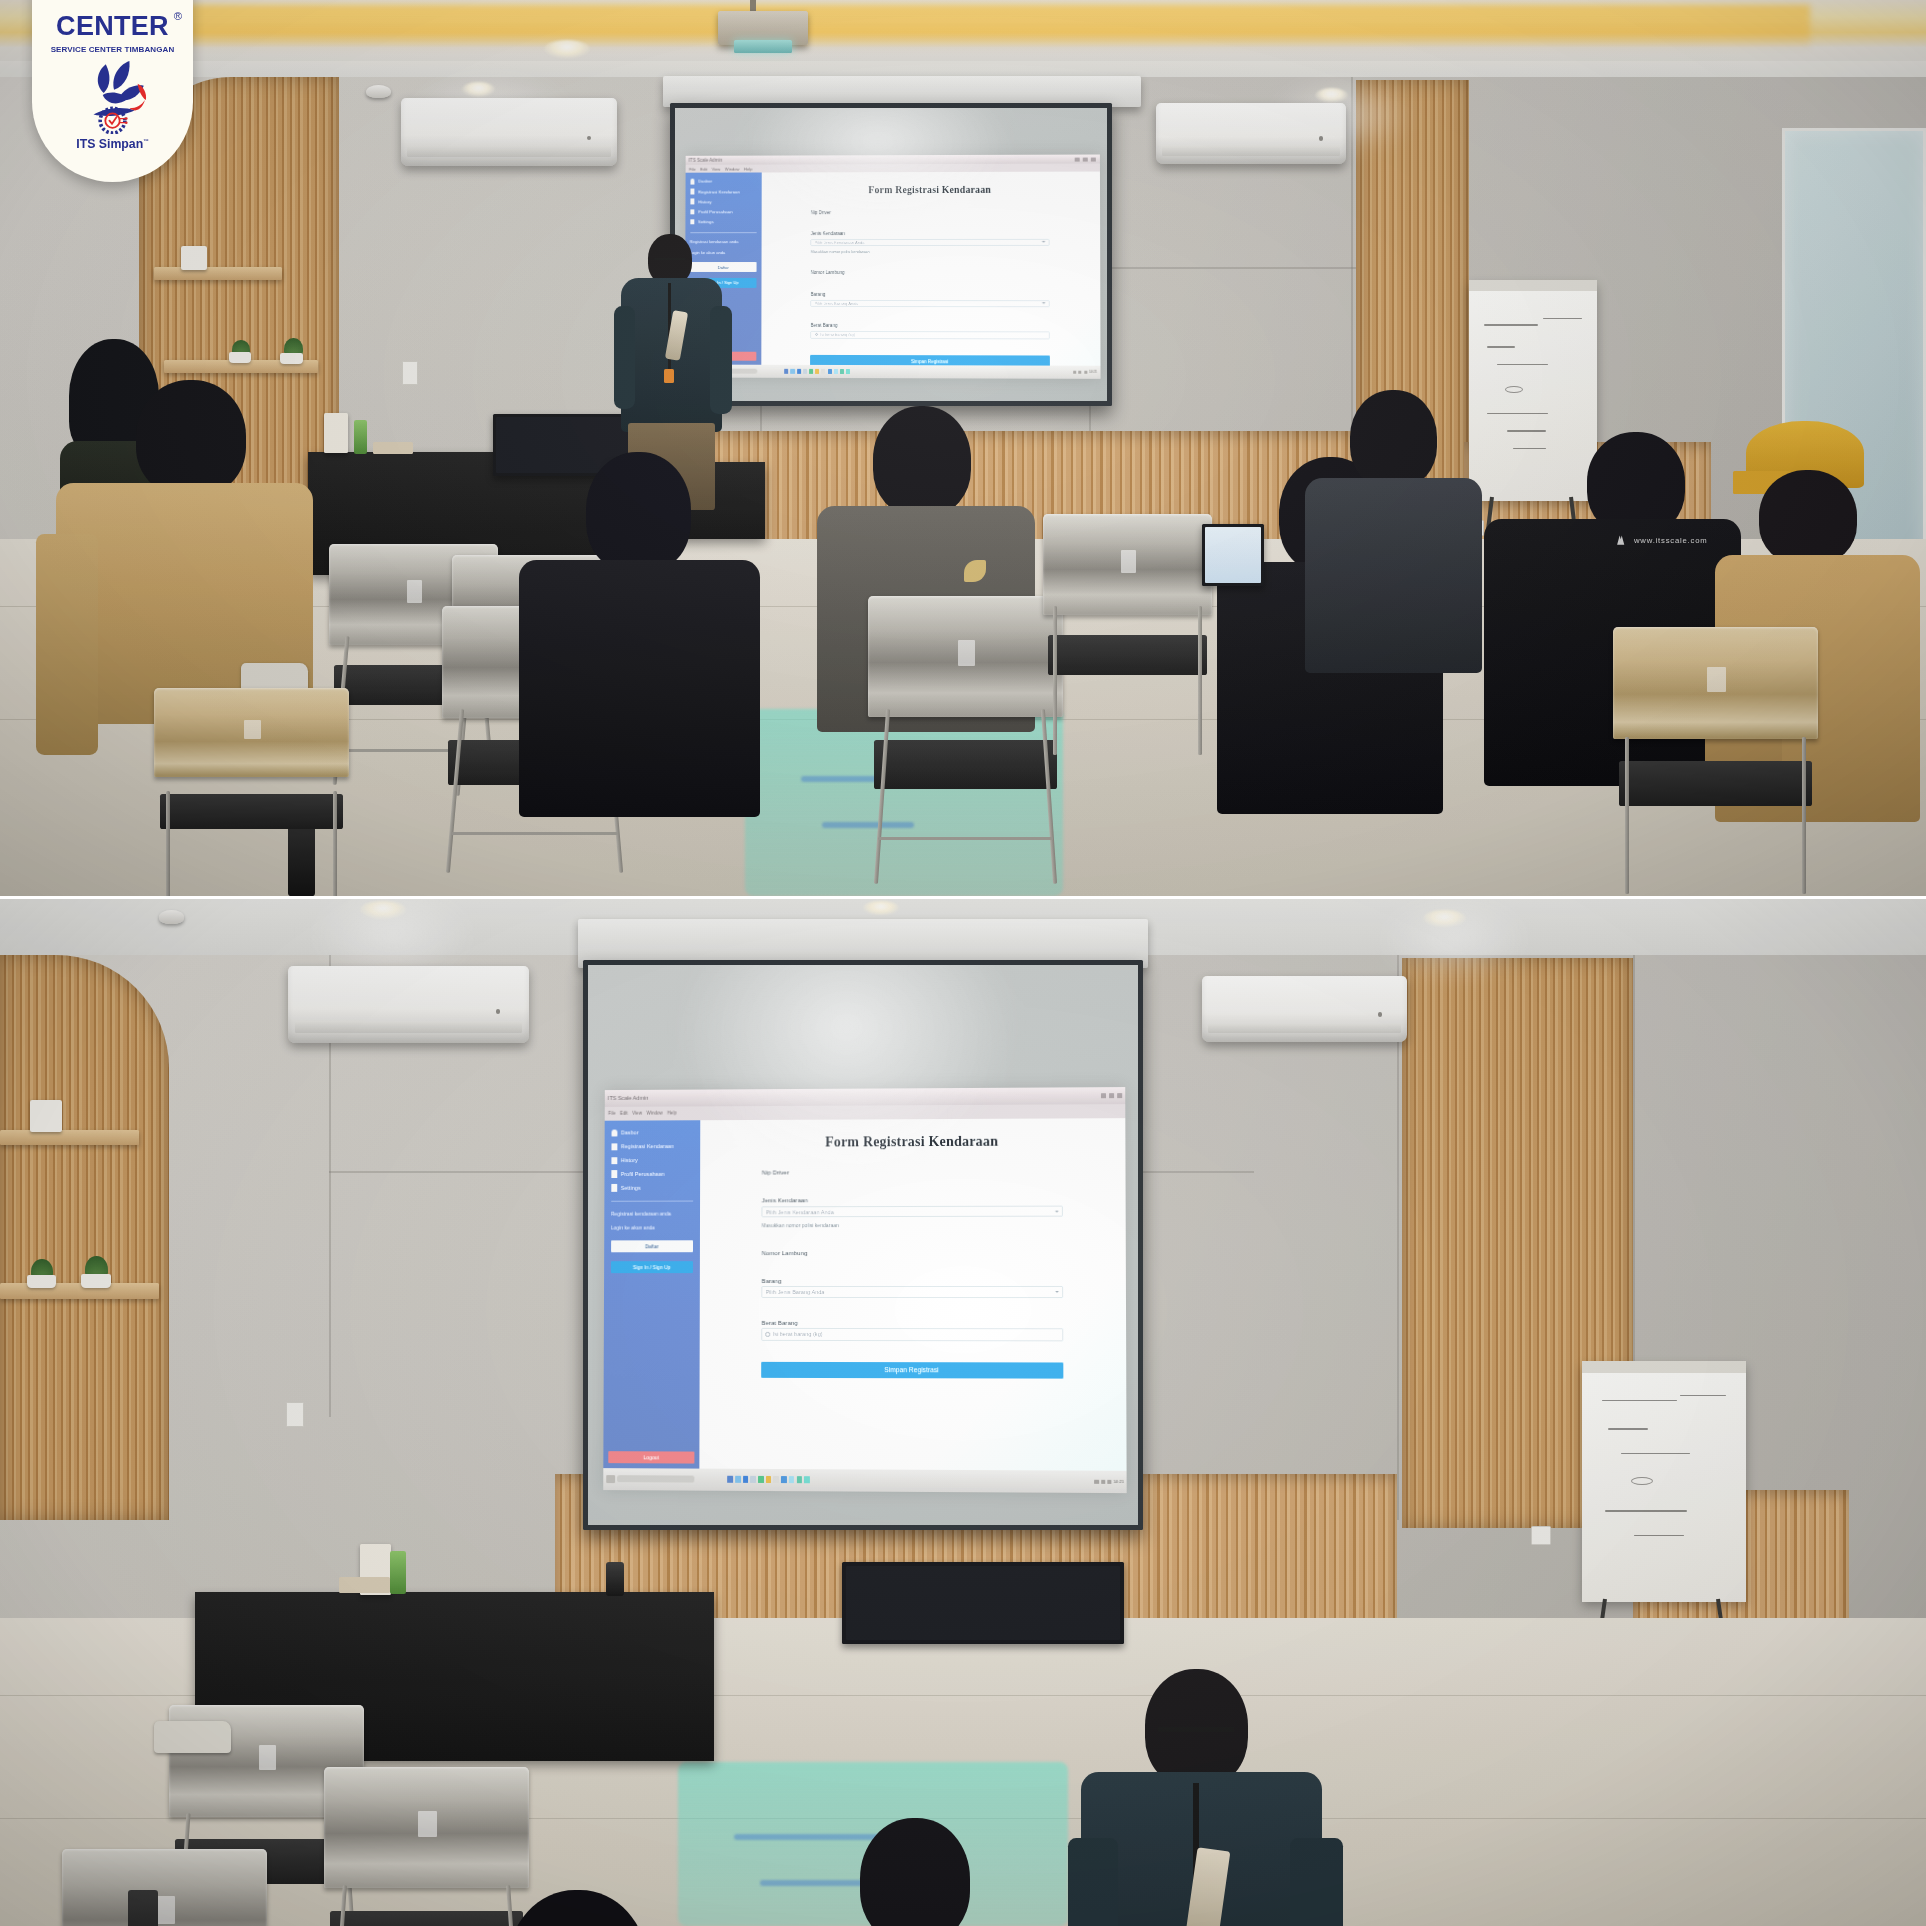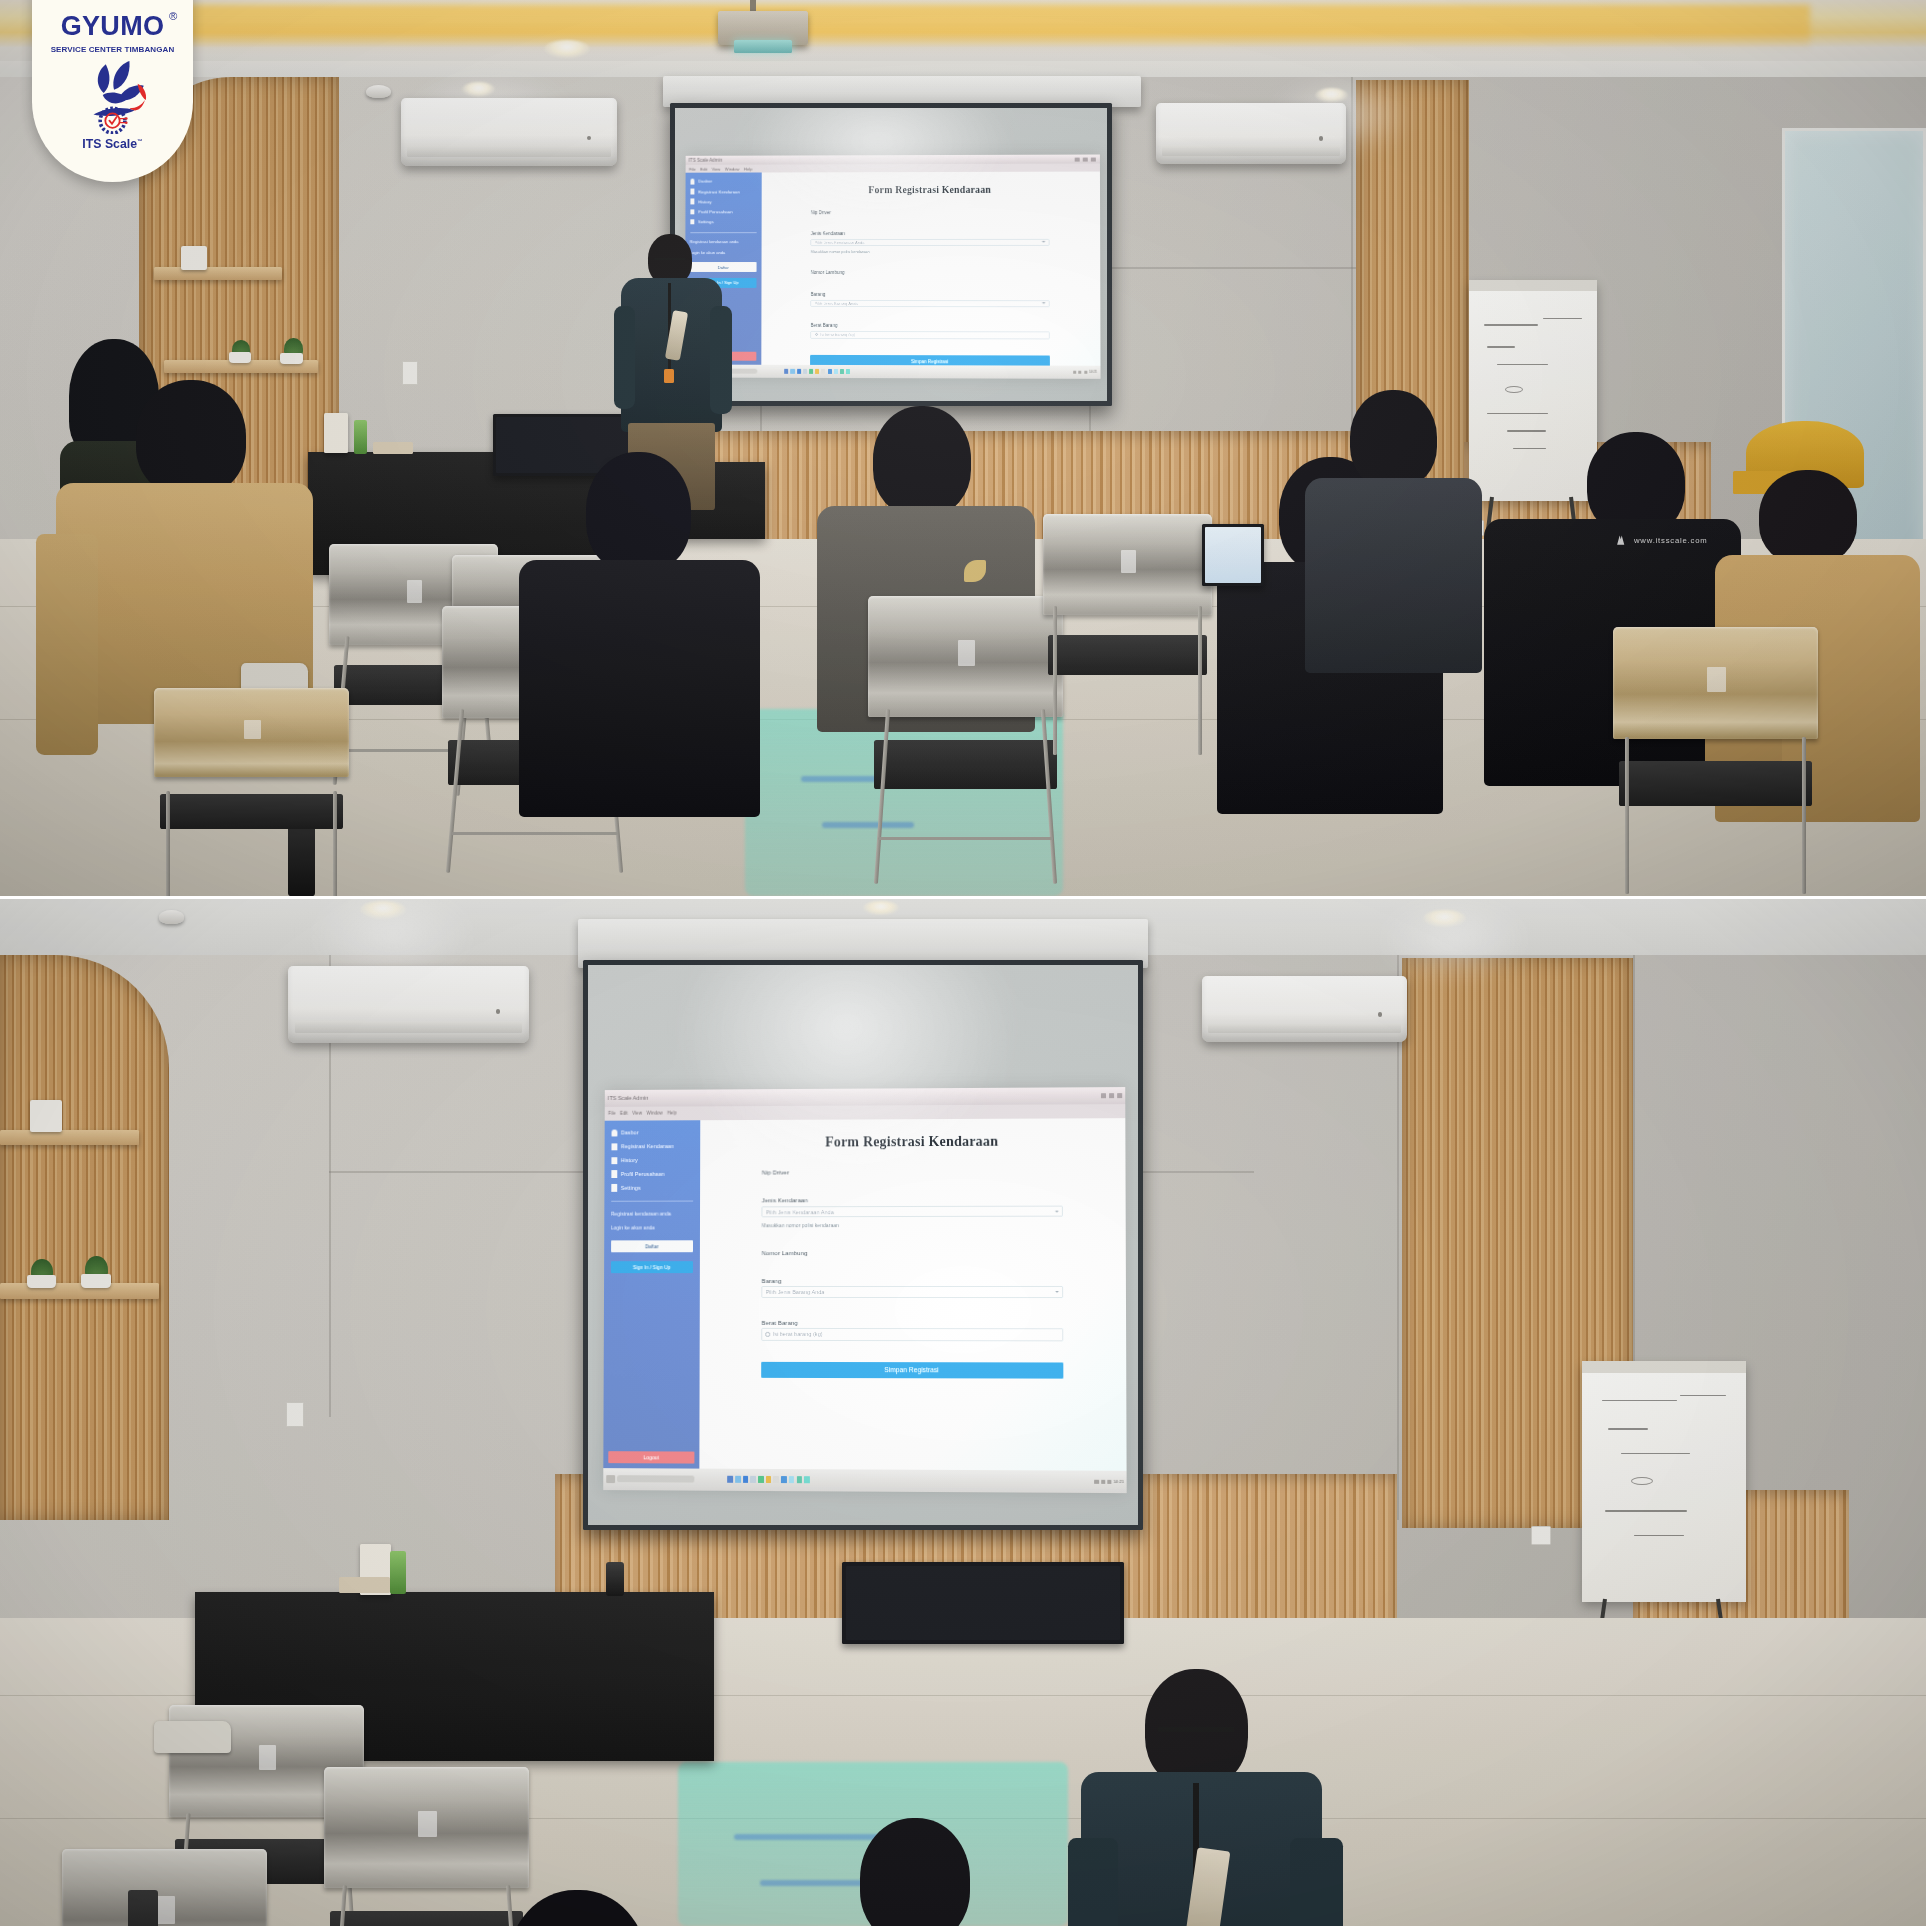--- a/index.html
+++ b/index.html
@@ -648,21 +648,21 @@
         <div class="chair-seat"></div>
         <div class="chair-leg" style="left:12.3px;top:110px;height:157px;"></div>
         <div class="chair-leg" style="right:12.3px;top:110px;height:157px;"></div>
       </div>
 
       <div class="grade-top"></div>
     </div>
 
     <div class="logo-badge">
       <div class="logo-wordmark">
-        <span>GYUMO</span>
+        <span>CENTER</span>
         <span class="logo-reg">®</span>
       </div>
       <div class="logo-tagline">SERVICE CENTER TIMBANGAN</div>
       <div class="logo-mark">
         <svg width="77" height="77" viewBox="0 0 150 150" aria-hidden="true">
 
           <path d="M58 70 C40 54 44 28 62 14 C72 34 72 56 58 70 Z" fill="#27308f"></path>
           <path d="M78 64 C72 40 86 16 108 8 C110 34 100 56 78 64 Z" fill="#27308f"></path>
           <path d="M56 74 C70 66 92 68 104 82 C86 96 64 92 56 74 Z" fill="#27308f"></path>
           <path d="M86 82 C96 62 118 52 136 56 C126 78 104 90 86 82 Z" fill="#27308f"></path>
@@ -674,21 +674,21 @@
           <g transform="translate(75,124)">
             <circle r="24" fill="none" stroke="#27308f" stroke-width="7" stroke-dasharray="5 4"></circle>
             <circle r="14" fill="none" stroke="#e02a2a" stroke-width="3.5"></circle>
             <path d="M-6 0 L-1 6 L8 -7" fill="none" stroke="#e02a2a" stroke-width="3.5" stroke-linecap="round"></path>
             <path d="M14 -4 L26 -4 M14 4 L26 4" stroke="#e02a2a" stroke-width="2.4"></path>
             <circle cx="27" cy="-4" r="2.4" fill="#e02a2a"></circle>
             <circle cx="27" cy="4" r="2.4" fill="#e02a2a"></circle>
           </g>
         </svg>
         <div class="logo-sub">
-          <span>ITS Scale</span><span class="logo-tm">™</span>
+          <span>ITS Simpan</span><span class="logo-tm">™</span>
         </div>
       </div>
     </div>
   </div>
 
   <div class="panel-gap"></div>
 
   <div class="photo photo-bottom">
     <div class="room">
 

